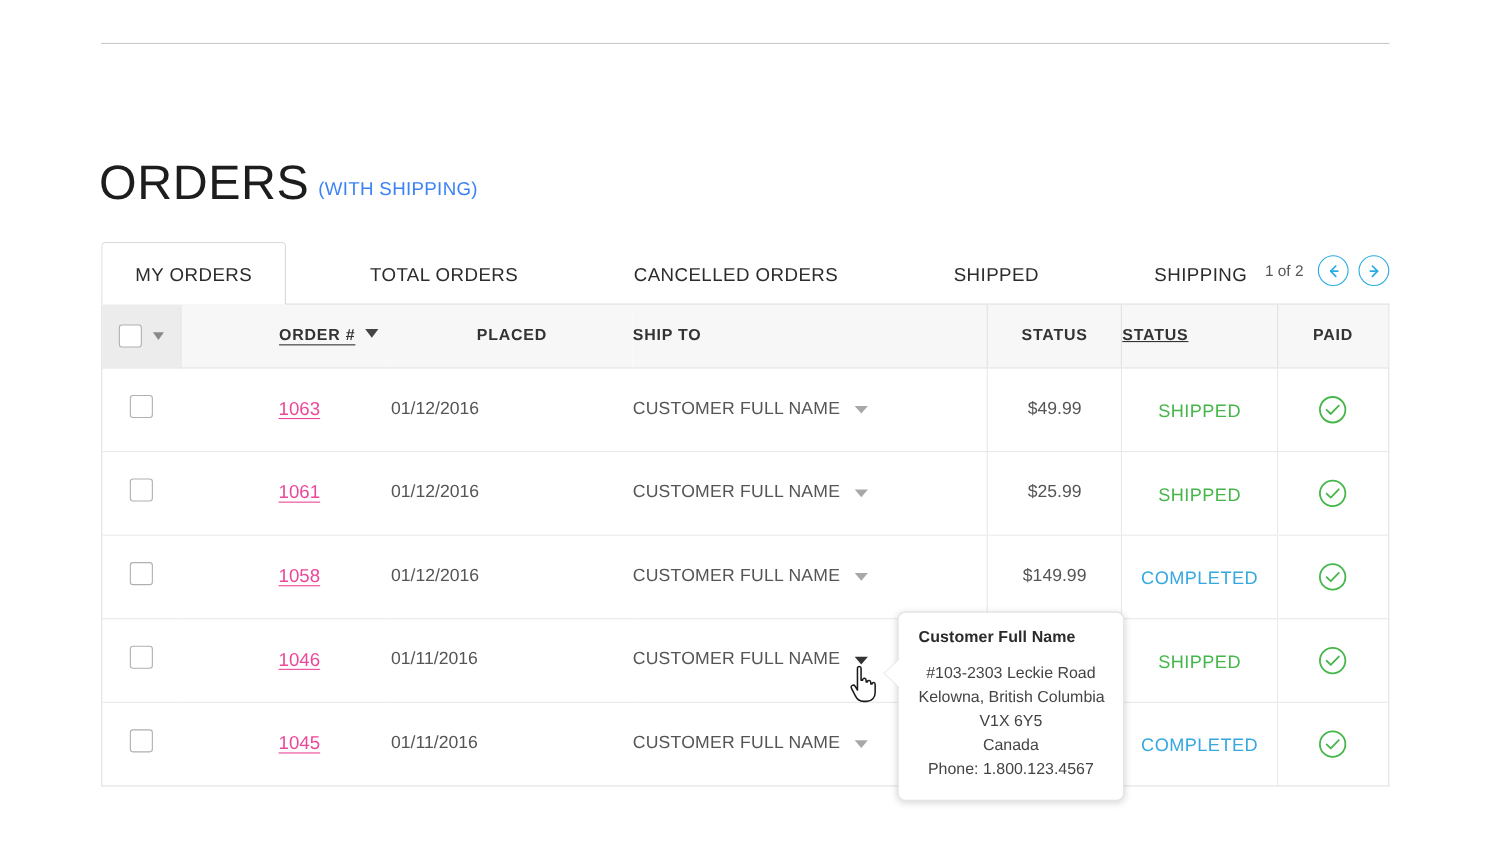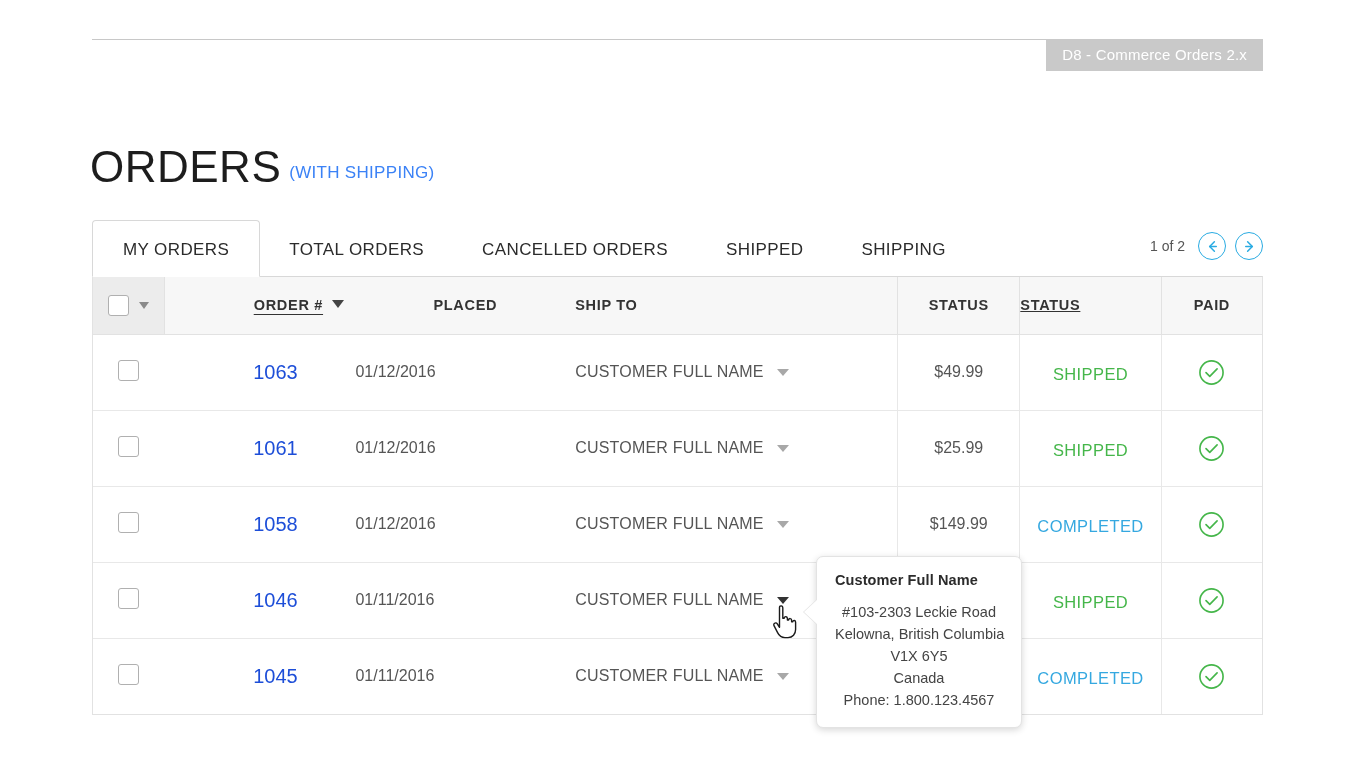--- a/index.html
+++ b/index.html
@@ -64,20 +64,21 @@
   
   .tabbar {
     position: absolute;
     left: 92px; top: 220px;
     width: 1171px; height: 57px;
   }
   .tabs {
     display: flex;
     align-items: flex-end;
     height: 57px;
+    gap: 47px;
   }
   .tab {
     font-size: 17px;
     color: #2b2b2b;
     letter-spacing: .4px;
     padding: 0 28px;
     height: 57px;
     line-height: 57px;
     white-space: nowrap;
     background: transparent;
@@ -204,23 +205,24 @@
   tbody tr:last-child td { border-bottom: none; }
   td.c-check  { text-align: center; }
   td.c-order  { padding-left: 89px !important; }
   td.c-placed { }
   td.c-ship   { }
   td.c-total  { text-align: center; border-left: 1px solid #e8e8e8; }
   td.c-status { text-align: center; border-left: 1px solid #e8e8e8; }
   td.c-paid   { text-align: center; border-left: 1px solid #e8e8e8; }
 
   .order-link {
-    color: #1d4ed8;
+    color: #ec4899;
+    text-decoration: underline;
     text-underline-offset: 3px;
-    font-size: 20px;
+    font-size: 17px;
     cursor: pointer;
   }
   .ship-cell {
     display: flex;
     align-items: center;
     gap: 13px;
   }
   .ship-name { color: #555; letter-spacing: .2px; }
   .ship-caret {
     width: 0; height: 0;
@@ -295,21 +297,20 @@
     pointer-events: none;
   }
 </style>
 </head>
 <body>
 
 <div id="page">
 
   <div class="top-rule"></div>
 
-  <div class="ribbon">D8 - Commerce Orders 2.x</div>
 
   <div class="heading">
     <span class="h-main">ORDERS</span><span class="h-sub">(WITH SHIPPING)</span>
   </div>
 
   <div class="tabbar">
     <div class="tabs" id="tabs-host">
         <div class="tab active">MY ORDERS</div>
         <div class="tab">TOTAL ORDERS</div>
         <div class="tab">CANCELLED ORDERS</div>

